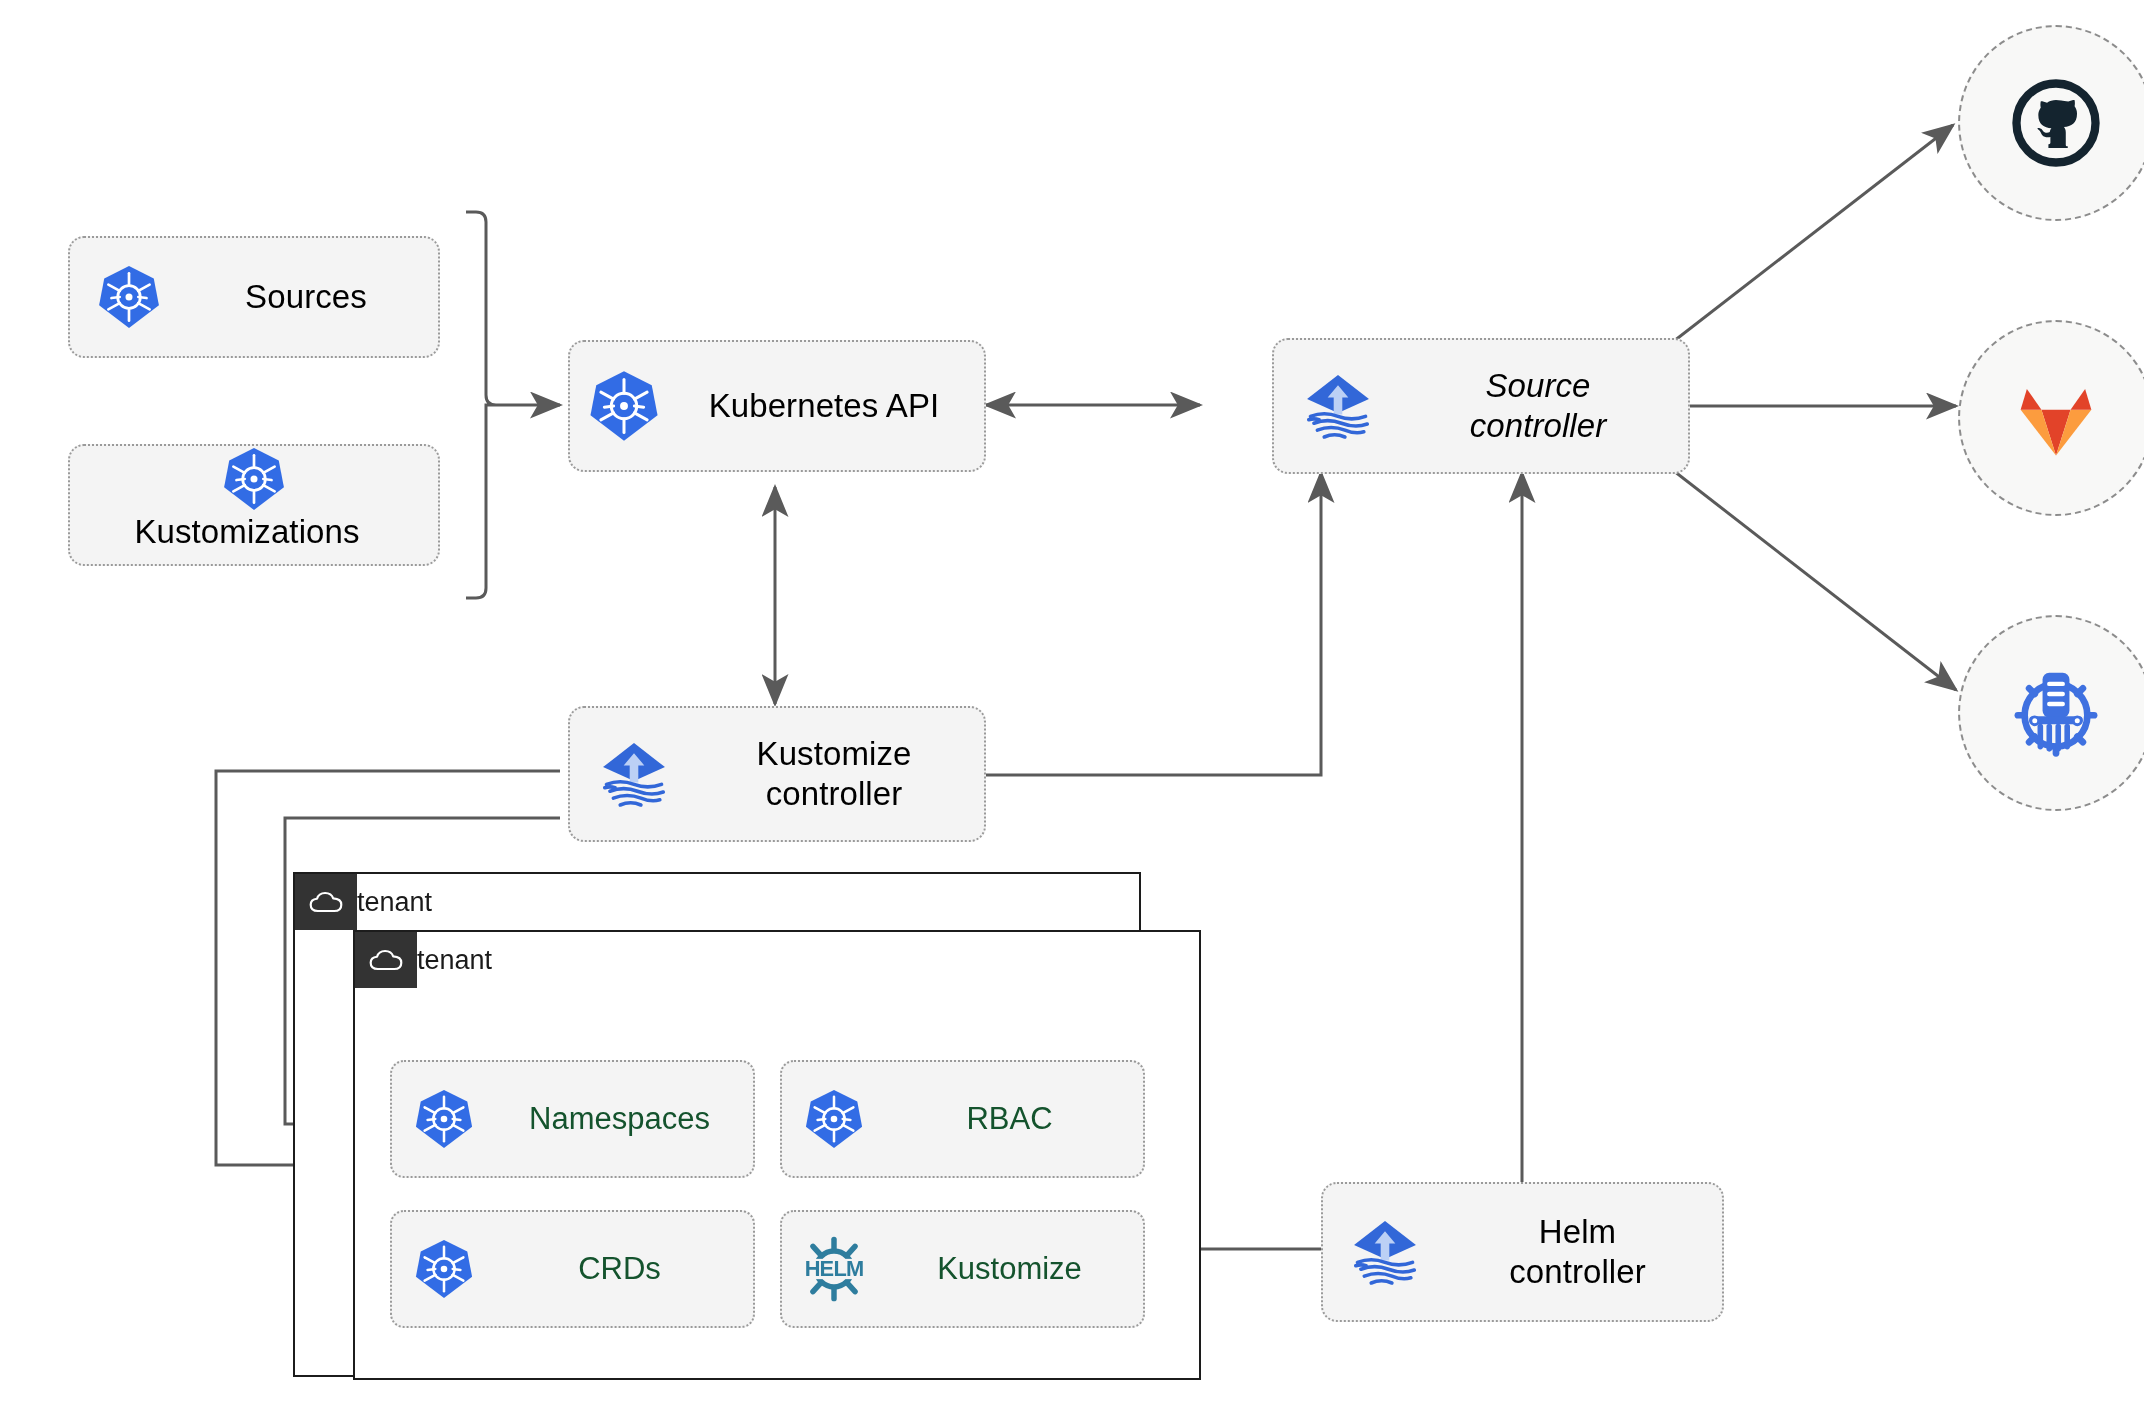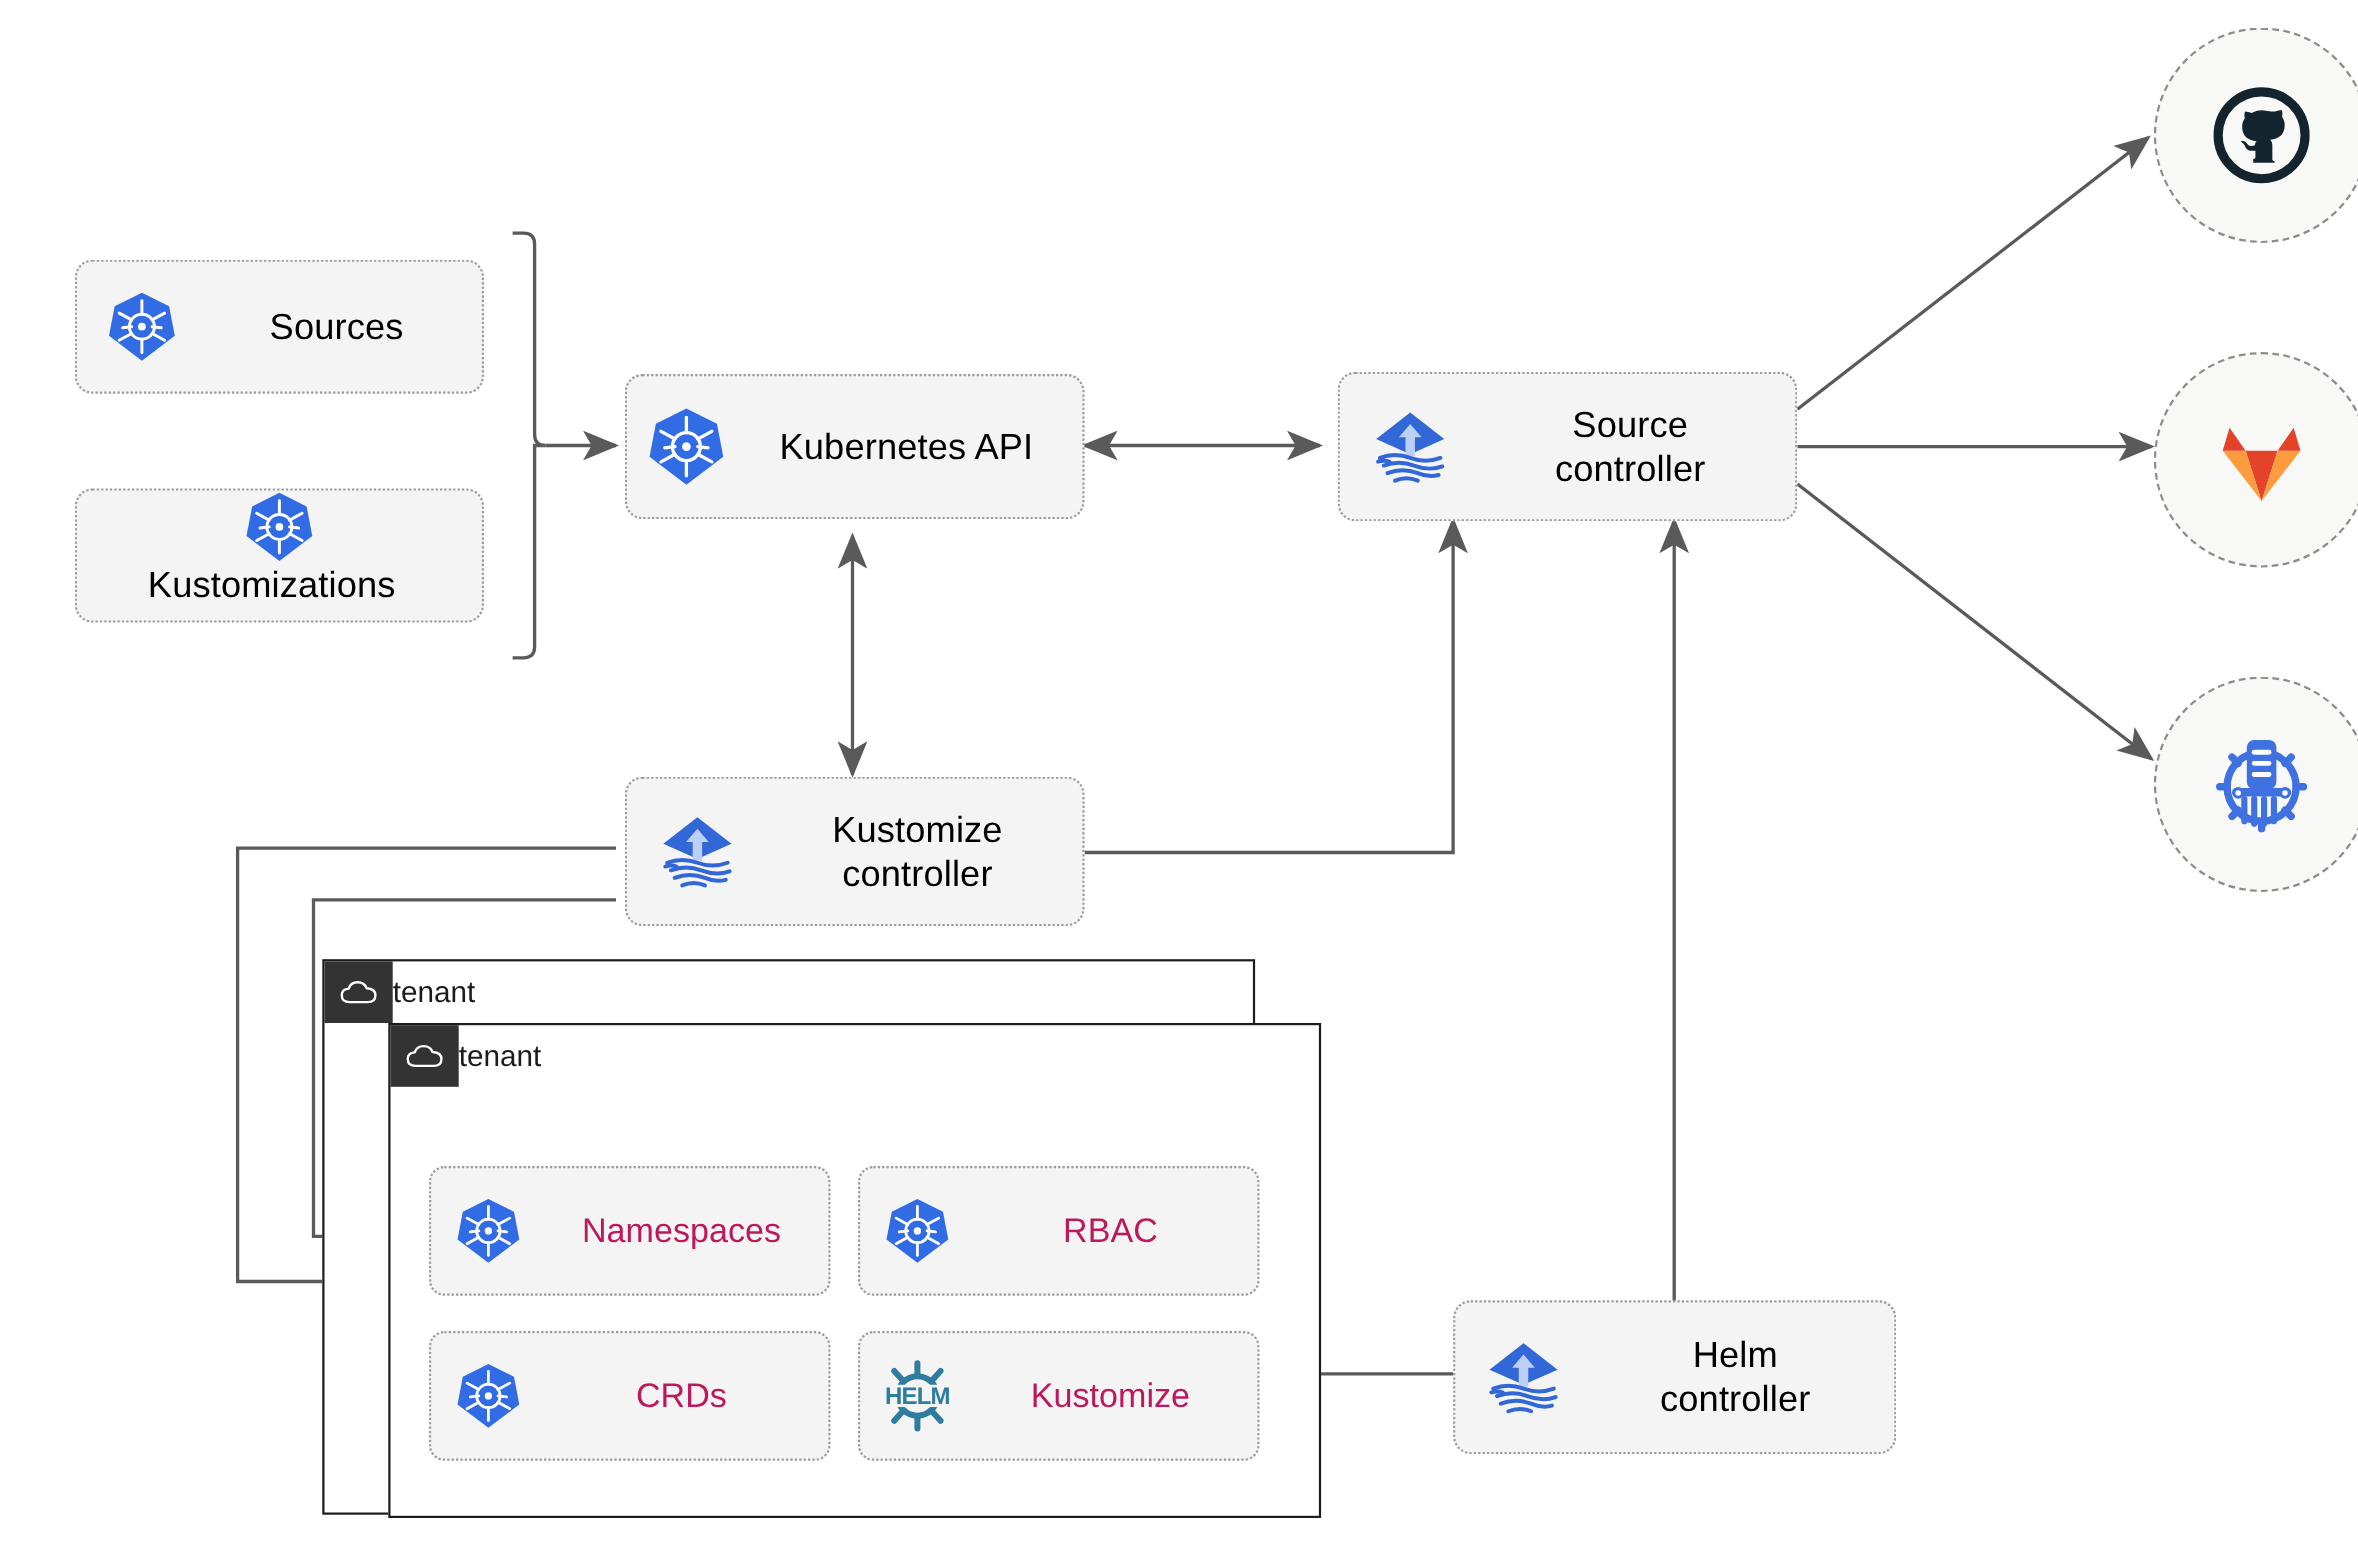--- a/index.html
+++ b/index.html
@@ -40,21 +40,21 @@
     background:#333333;width:62px;display:flex;align-items:center;justify-content:center;
   }
   .tenant .bar .ttl{
     display:flex;align-items:center;font-size:27px;color:#1b1b1b;
   }
 
   .res{
     position:absolute;background:#f4f4f4;border:2.5px dotted #9a9a9a;border-radius:14px;
     display:flex;align-items:center;box-sizing:border-box;
   }
-  .res .lbl{flex:1;text-align:center;font-size:31px;color:#be185d;padding-right:10px;}
+  .res .lbl{flex:1;text-align:center;font-size:31px;color:#14532d;padding-right:10px;}
 </style>
 </head>
 <body>
 
 <div id="canvas">
 
   <svg class="edges" viewBox="0 0 2144 1407">
     <defs>
       <marker id="ah" markerWidth="11" markerHeight="9" refX="10" refY="4.5" orient="auto" markerUnits="strokeWidth">
         <path d="M0,0 L11,4.5 L0,9 L2.6,4.5 Z" fill="#5a5a5a"></path>
@@ -147,21 +147,21 @@
             <path d="M41 26 L52 20"></path>
           <path d="M15 33 L23 32"></path>
             <path d="M41 32 L49 33"></path>
         </g>
         <circle cx="32" cy="32" r="3.4" fill="#fff"></circle>
       </svg>
     </span>
     <span class="lbl">Kubernetes API</span>
   </div>
 
-  <div class="node" style="left:1168px;top:338px;width:418px;height:136px;">
+  <div class="node" style="left:1224px;top:338px;width:418px;height:136px;font-style:italic;">
     <span class="ico" style="width:128px;">
       <svg width="86" height="86" viewBox="0 0 100 100">
         <polygon points="50,14 86,42 50,58 14,42" fill="#3267d8"></polygon>
         <path d="M50 26 L62 40 L55 40 L55 60 L45 60 L45 40 L38 40 Z" fill="#bcd0f5"></path>
         <g stroke="#3267d8" stroke-width="4.2" fill="none" stroke-linecap="round">
           <path d="M18 62 Q34 56 50 62 Q66 68 82 62"></path>
           <path d="M22 70 Q38 64 54 70 Q70 76 84 71"></path>
           <path d="M26 78 Q42 72 58 78 Q70 83 80 80"></path>
           <path d="M34 86 Q46 81 58 86"></path>
           <path d="M16 66 Q22 64 28 66"></path>

